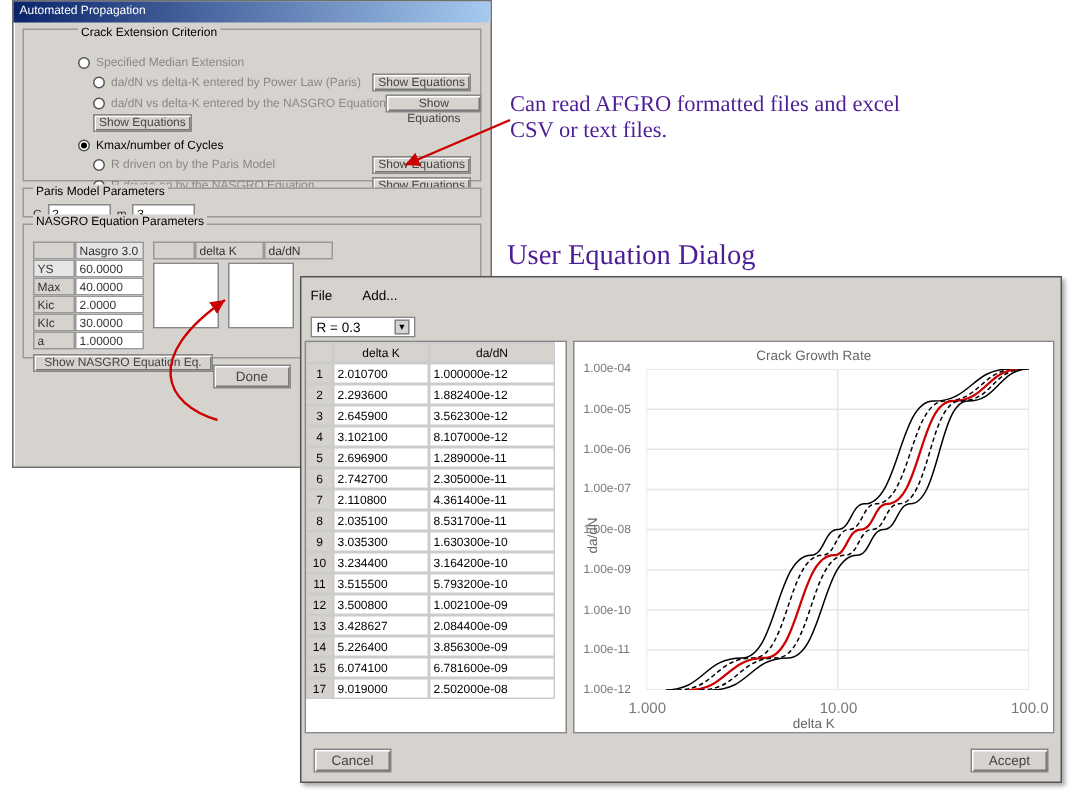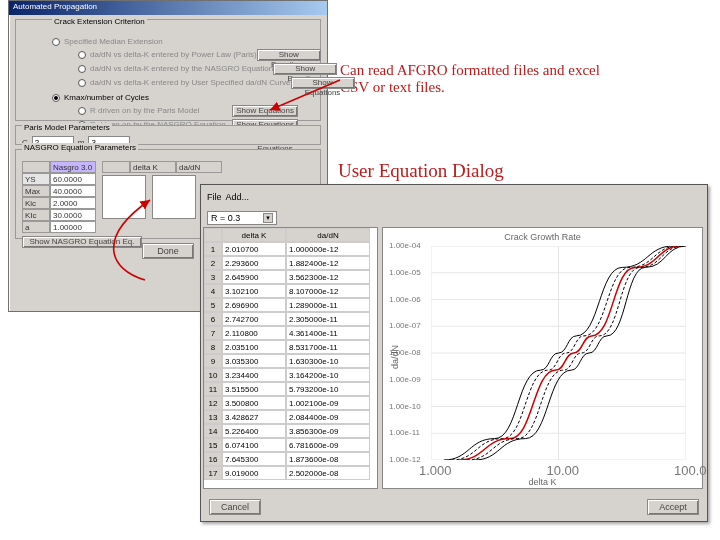--- a/index.html
+++ b/index.html
@@ -4,21 +4,21 @@
 <style>
   * { box-sizing: border-box; margin: 0; padding: 0; }
   body {
     width: 720px; height: 540px;
     background: #fff;
     font-family: "Times New Roman", serif;
     font-size: 15px;
     position: relative;
     overflow: hidden;
   }
-  .annot { position:absolute; font-size:15px; color:#b91c1c; }
+  .annot { position:absolute; font-size:15px; color:#4c1d95; }
   .line2 { font-size:15px;font-family:Liberation Serif, serif; }
 
   
   .win-back {
     position:absolute; left:8px; top:0; width:320px; height:312px;
     background:#d6d3ce;
     border:1px solid #707070;
     box-shadow: 1px 1px 0 #fff inset;
     font-family: Tahoma, Arial, sans-serif;
     font-size:8px; color:#333;
@@ -39,41 +39,41 @@
   .radio.selected::after{content:"";width:4px;height:4px;border-radius:50%;background:#000;}
   .optlabel { color:#888; font-size:8px; white-space:nowrap; }
   .btn-small {
     display:inline-block; min-width:64px; height:12px;
     background:#d6d3ce; border:1px solid #888;
     box-shadow: 1px 1px 0 #fff inset, -1px -1px 0 #777 inset;
     text-align:center; font-size:8px; color:#444; padding:0 3px;
     line-height:10px;
   }
   .btn-small.big { min-width:52px; height:16px; font-size:9px; line-height:14px; }
-  .row-flex{display:flex;justify-content:space-between;align-items:center;margin:1px 16px;}
+  .row-flex{display:flex;justify-content:space-between;align-items:center;margin:1px 0;}
   .param-row{display:flex;gap:4px;align-items:center;margin:2px 0;}
   .tinyfield{width:42px;height:12px;background:#fff;border:1px solid #888;font-size:8px;padding:0 2px;}
   .backtable{ margin:2px 6px; }
   .bt-head,.bt-row{display:flex;}
   .bt-cell{border:1px solid #999;height:12px;font-size:8px;padding:0 2px;line-height:11px;}
   .bt-h1{width:28px;} .bt-h2{width:46px;} .bt-h3{width:46px;} .bt-h4{width:46px;}
   .bt-head .bt-cell{background:#d6d3ce;color:#333;}
   .bt-row .bt-cell{background:#fff;}
   .three-sub{display:flex;gap:6px;}
   .subfield{background:#fff;border:1px solid #888;width:44px;height:44px;}
 
   
   .win-front {
     position:absolute; left:200px; top:184px; width:508px; height:338px;
     background:#d6d3ce; border:1px solid #555;
     box-shadow: 2px 2px 3px rgba(0,0,0,.35);
     font-family: Tahoma, Arial, sans-serif;
     font-size:9px;
   }
-  .menubar{height:14px;padding:12px 6px;display:flex;gap:4px;align-items:center;font-size:9px;}
+  .menubar{height:14px;padding:12px 6px;display:flex;gap:20px;align-items:center;font-size:9px;}
   .dropdown{
     width:70px;height:14px;background:#fff;border:1px solid #888;font-size:9px;padding:0 3px;
     display:flex;justify-content:space-between;align-items:center;margin:2px 6px;
   }
   .dropdown .arrow{width:10px;height:10px;background:#d6d3ce;border:1px solid #888;display:flex;align-items:center;justify-content:center;font-size:7px;}
   .data-area{display:flex;height:262px;}
 
   .grid{
     width:175px;height:262px;overflow:hidden;margin-left:2px;
     background:#fff;border:1px solid #888;
@@ -85,21 +85,21 @@
   .c0{width:18px;} .c1{width:64px;} .c2{width:84px;}
 
   .chart{
     flex:1; margin:0 4px 0 4px; background:#fff; border:1px solid #888; position:relative;
     font-family:Tahoma,Arial,sans-serif;
   }
   .chart .ctitle{position:absolute;top:4px;left:0;right:0;text-align:center;font-size:9px;color:#666;}
   .chart .ylabel{position:absolute;left:0;top:50%;transform:rotate(-90deg) translateX(6px);transform-origin:center;font-size:9px;color:#666;}
   .chart .xlabel{position:absolute;bottom:1px;left:0;right:0;text-align:center;font-size:9px;color:#666;}
   .ytick{position:absolute;left:6px;font-size:8px;color:#777;}
-  .xtick{position:absolute;bottom:10px;font-size:13px;color:#777;}
+  .xtick{position:absolute;bottom:10px;font-size:10px;color:#777;}
   svg.curves{position:absolute;left:48px;top:18px;width:255px;height:214px;}
   .hgrid{stroke:#e6e6e6;stroke-width:1;}
   .vgrid{stroke:#e6e6e6;stroke-width:1;}
   .curve{fill:none;stroke:#000;stroke-width:1;}
   .curve.red{stroke:#c00;stroke-width:1.5;}
   .curve.dash{stroke-dasharray:3 2;}
 
   .footer{
     position:absolute;left:0;right:0;bottom:0;height:28px;
     display:flex;justify-content:space-between;align-items:center;padding:0 8px;
@@ -139,24 +139,20 @@
         <span class="btn-small">Show Equations</span>
         </div>
       <div class="row-flex">
           <div class="opt-row">
             <span class="radio"></span>
             <span class="optlabel">da/dN vs delta-K entered by the NASGRO Equation</span>
           </div>
         <span class="btn-small">Show Equations</span>
         </div>
       <div class="row-flex">
-          <div class="opt-row">
-            <span class="radio"></span>
-            <span class="optlabel">da/dN vs delta-K entered by User Specified da/dN Curve</span>
-          </div>
         <span class="btn-small">Show Equations</span>
         </div>
     </div>
 
     <div class="opt-row" style="margin-top:3px;">
         <span class="radio selected"></span>
       <span class="optlabel" style="color:#000;">Kmax/number of Cycles</span>
       </div>
     <div style="margin-left:10px;">
       <div class="row-flex">
@@ -192,21 +188,21 @@
       <input class="tinyfield" value="3" style="">
     </div>
   </div>
 
   <div class="grpbox" style="height:90px;padding-top:2px;">
     <span class="title">NASGRO Equation Parameters</span>
     <div style="display:flex;gap:6px;">
       <div class="backtable" style="margin:0;">
         <div class="bt-row">
             <div class="bt-cell bt-h1" style="background:#d6d3ce;"></div>
-            <div class="bt-cell bt-h2" style="background:#c4b5fd;">Nasgro 3.0</div>
+            <div class="bt-cell bt-h2" style="background:#e5e5e5;">Nasgro 3.0</div>
           </div>
         <div id="btrows">
             <div class="bt-row">
               <div class="bt-cell bt-h1" style="background:#e5e5e5;">YS</div>
               <div class="bt-cell bt-h2">60.0000</div>
             </div>
             <div class="bt-row">
               <div class="bt-cell bt-h1" style="background:#d6d3ce;">Max Stress</div>
               <div class="bt-cell bt-h2">40.0000</div>
             </div>
@@ -331,25 +327,20 @@
             <div class="gc c0 g-rownum">14</div>
             <div class="gc c1">5.226400</div>
             <div class="gc c2">3.856300e-09</div>
           </div>
           <div class="g-row">
             <div class="gc c0 g-rownum">15</div>
             <div class="gc c1">6.074100</div>
             <div class="gc c2">6.781600e-09</div>
           </div>
           <div class="g-row">
-            <div class="gc c0 g-rownum">16</div>
-            <div class="gc c1">7.645300</div>
-            <div class="gc c2">1.873600e-08</div>
-          </div>
-          <div class="g-row">
             <div class="gc c0 g-rownum">17</div>
             <div class="gc c1">9.019000</div>
             <div class="gc c2">2.502000e-08</div>
           </div>
         </div>
     </div>
 
     <div class="chart">
       <div class="ctitle">Crack Growth Rate</div>
       <div class="ylabel">da/dN</div>

